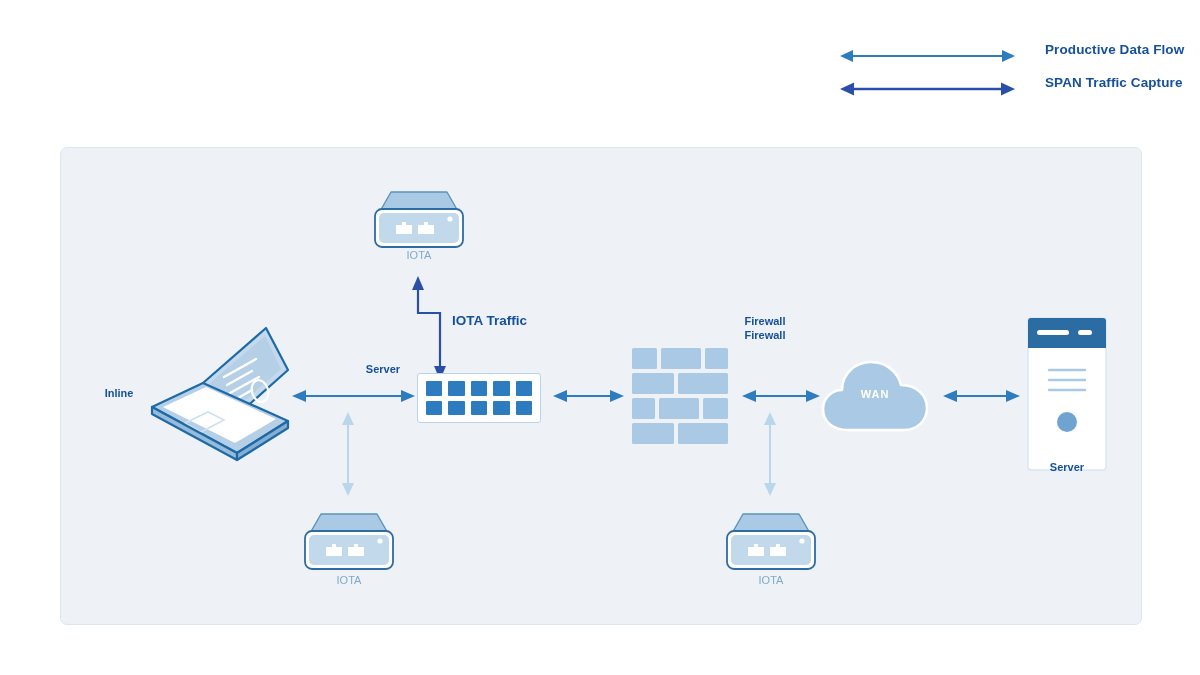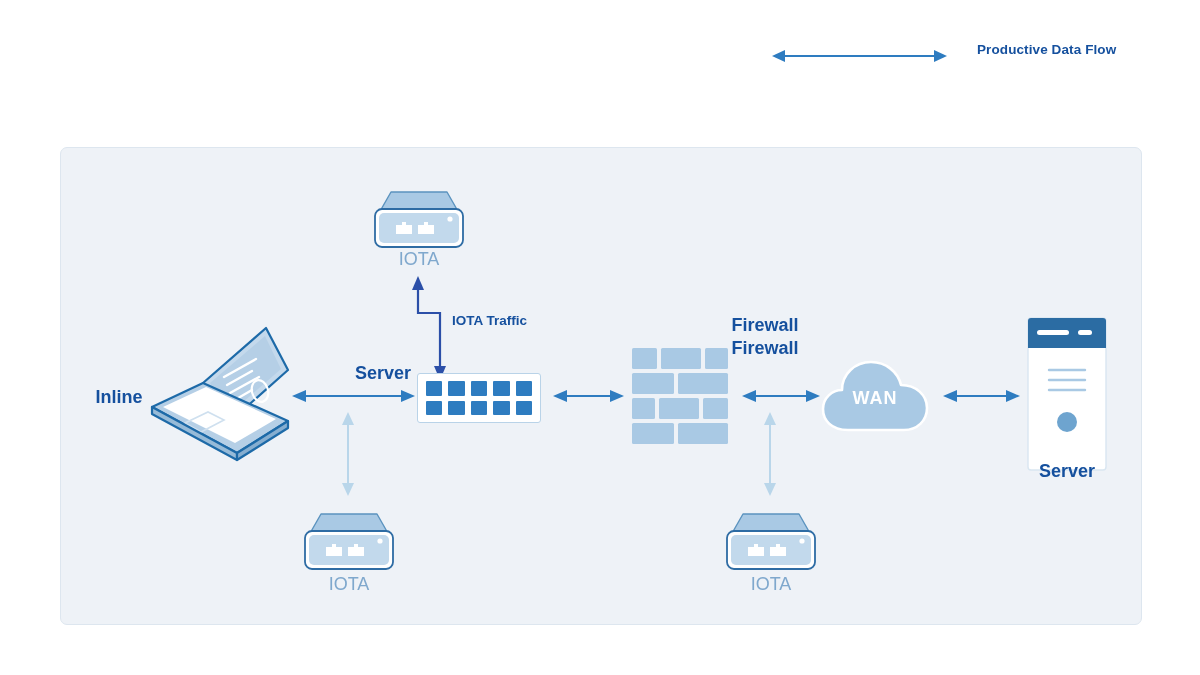--- a/index.html
+++ b/index.html
@@ -16,21 +16,21 @@
   }
   #stage {
     position: absolute;
     left: 0; top: 0;
     width: 1200px;
     height: 675px;
   }
   
   .legend {
     position: absolute;
-    left: 772px;
+    left: 840px;
     top: 42px;
     width: 340px;
     text-align: right;
   }
   .legend-row {
     position: relative;
     height: 33px;
   }
   .legend-arrow {
     position: absolute;
@@ -57,21 +57,21 @@
     width: 1082px;
     height: 478px;
     background: #eef2f7;
     border: 1px solid #dde6ef;
     border-radius: 7px;
     box-sizing: border-box;
   }
   
   .node-label {
     position: absolute;
-    font-size: 18px;
+    font-size: 11px;
     font-weight: 700;
     color: #15509e;
     white-space: nowrap;
     text-align: center;
     line-height: 1.3;
   }
   .node-label.soft {
     font-weight: 400;
     color: #7fa8cd;
   }
@@ -123,21 +123,21 @@
     position: absolute;
     width: 108px;
     height: 82px;
   }
   .cloud-text {
     position: absolute;
     left: 0;
     top: 36px;
     width: 108px;
     text-align: center;
-    font-size: 18px;
+    font-size: 11px;
     font-weight: 700;
     color: #ffffff;
     letter-spacing: 1px;
   }
   
   .server {
     position: absolute;
     width: 78px;
     height: 152px;
   }
@@ -162,20 +162,30 @@
       <div class="legend-arrow">
         <svg width="175" height="16" viewBox="0 0 175 16">
           <line x1="10" y1="8" x2="165" y2="8" stroke="#2e7cc0" stroke-width="2.2"></line>
           <polygon points="0,8 13,2 13,14" fill="#2e7cc0"></polygon>
           <polygon points="175,8 162,2 162,14" fill="#2e7cc0"></polygon>
         </svg>
       </div>
       <div class="legend-label">Productive Data Flow</div>
     </div>
 
+    <div class="legend-row">
+      <div class="legend-arrow">
+        <svg width="175" height="16" viewBox="0 0 175 16">
+          <line x1="10" y1="8" x2="165" y2="8" stroke="#2b4fa8" stroke-width="2.6"></line>
+          <polygon points="0,8 14,1.5 14,14.5" fill="#2b4fa8"></polygon>
+          <polygon points="175,8 161,1.5 161,14.5" fill="#2b4fa8"></polygon>
+        </svg>
+      </div>
+      <div class="legend-label">SPAN Traffic Capture</div>
+    </div>
 
 
   </div>
 
   <div class="panel"></div>
 
   <svg style="position:absolute;left:0;top:0;width:1200px;height:675px;pointer-events:none;">
 
     <g>
       <line x1="302" y1="396" x2="405" y2="396" stroke="#2e7cc0" stroke-width="2.2"></line>

